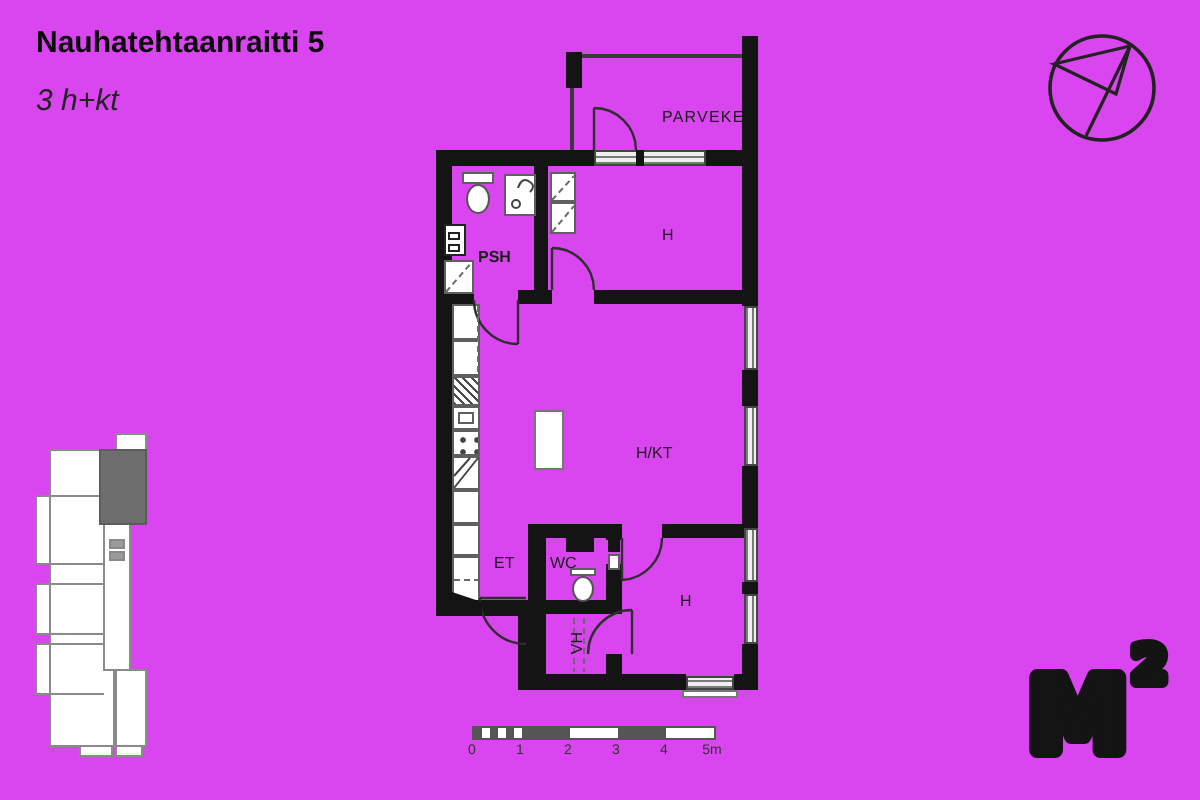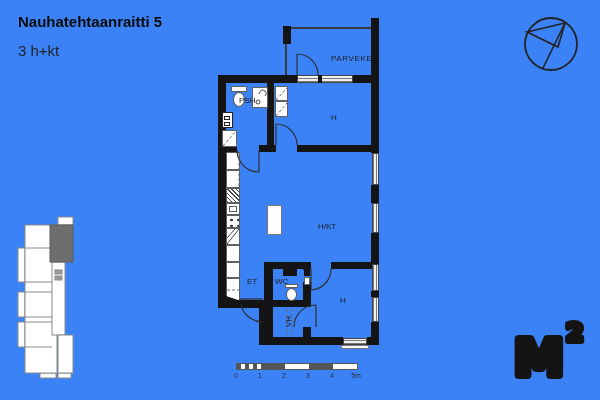--- a/index.html
+++ b/index.html
@@ -1,16 +1,16 @@
 <!DOCTYPE html>
 <html><head>
 <meta charset="utf-8">
 <style>
   html,body{margin:0;padding:0;background:#fff;}
-  .page{position:relative;width:600px;height:400px;background:#3b82f6;overflow:hidden;
+  .page{position:relative;width:600px;height:400px;background:#d946ef;overflow:hidden;
         font-family:"Liberation Sans",sans-serif;color:#111;}
   .a{position:absolute;}
   
   .w{position:absolute;background:#141414;}
   
   .box{position:absolute;border:1px solid #5f5f5f;background:#fff;box-sizing:border-box;}
   
   .tl{position:absolute;background:#3a3a3a;}
   
   .win-h{position:absolute;background:repeating-linear-gradient(0deg,#7a7a7a 0 1px,#efefef 1px 3px);
@@ -38,21 +38,21 @@
   svg{position:absolute;overflow:visible;}
   .toilet{position:absolute;border:1px solid #555;border-radius:50%;background:#fff;box-sizing:border-box;}
 </style>
 </head>
 <body>
 
 <div class="page">
 
   <div class="a" style="left:18px;top:12px;">
     <div class="addr">Nauhatehtaanraitti 5</div>
-    <div class="meta" style="margin-top:9px;">3 h+kt</div>
+    <div class="meta" style="margin-top:9px;font-style:italic;">3 h+kt</div>
   </div>
 
   <svg width="70" height="175" style="left:12px;top:210px;" viewBox="0 0 70 175">
     <g fill="#fff" stroke="#8a8a8a" stroke-width="1">
       <rect x="6" y="38" width="7" height="34"></rect>
       <rect x="6" y="82" width="7" height="25"></rect>
       <rect x="6" y="112" width="7" height="25"></rect>
       <rect x="46" y="7" width="15" height="8"></rect>
       <rect x="28" y="163" width="16" height="5"></rect>
       <rect x="46" y="163" width="13" height="5"></rect>
@@ -198,21 +198,21 @@
       <line x1="227" y1="244" x2="239" y2="229"></line>
       <line x1="227" y1="238" x2="235" y2="229"></line>
 
       <path d="M259,94 q2,-6 6,-3 q3,2 0,5"></path>
       <circle cx="258" cy="102" r="2"></circle>
     </g>
   </svg>
 
   <div class="rl big" style="left:331px;top:54px;">PARVEKE</div>
   <div class="rl" style="left:331px;top:113px;">H</div>
-  <div class="rl" style="left:239px;top:96px;">PSH</div>
+  <div class="rl" style="left:239px;top:124px;font-weight:bold;">PSH</div>
   <div class="rl" style="left:318px;top:222px;">H/KT</div>
   <div class="rl" style="left:247px;top:277px;">ET</div>
   <div class="rl" style="left:275px;top:277px;">WC</div>
   <div class="rl rot" style="left:283px;top:317px;">VH</div>
   <div class="rl" style="left:340px;top:296px;">H</div>
 
   <div class="sb" style="left:236px;top:363px;width:120px;">
     <span class="chk"></span>
     <span class="dk"></span>
     <span class="lt"></span>

